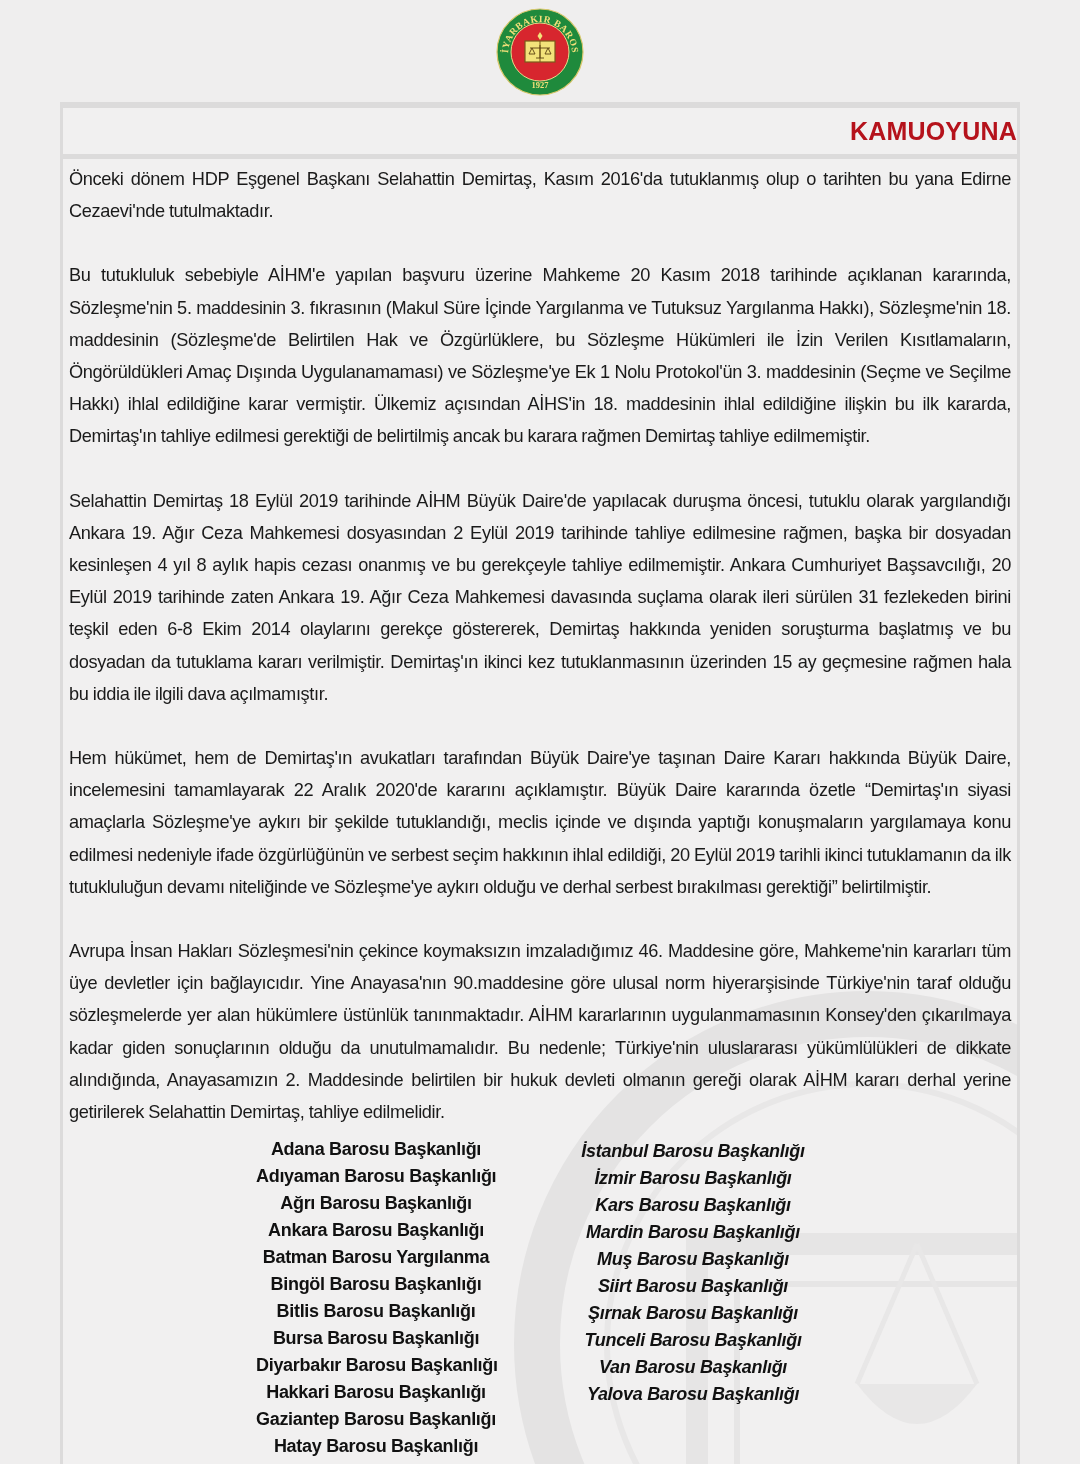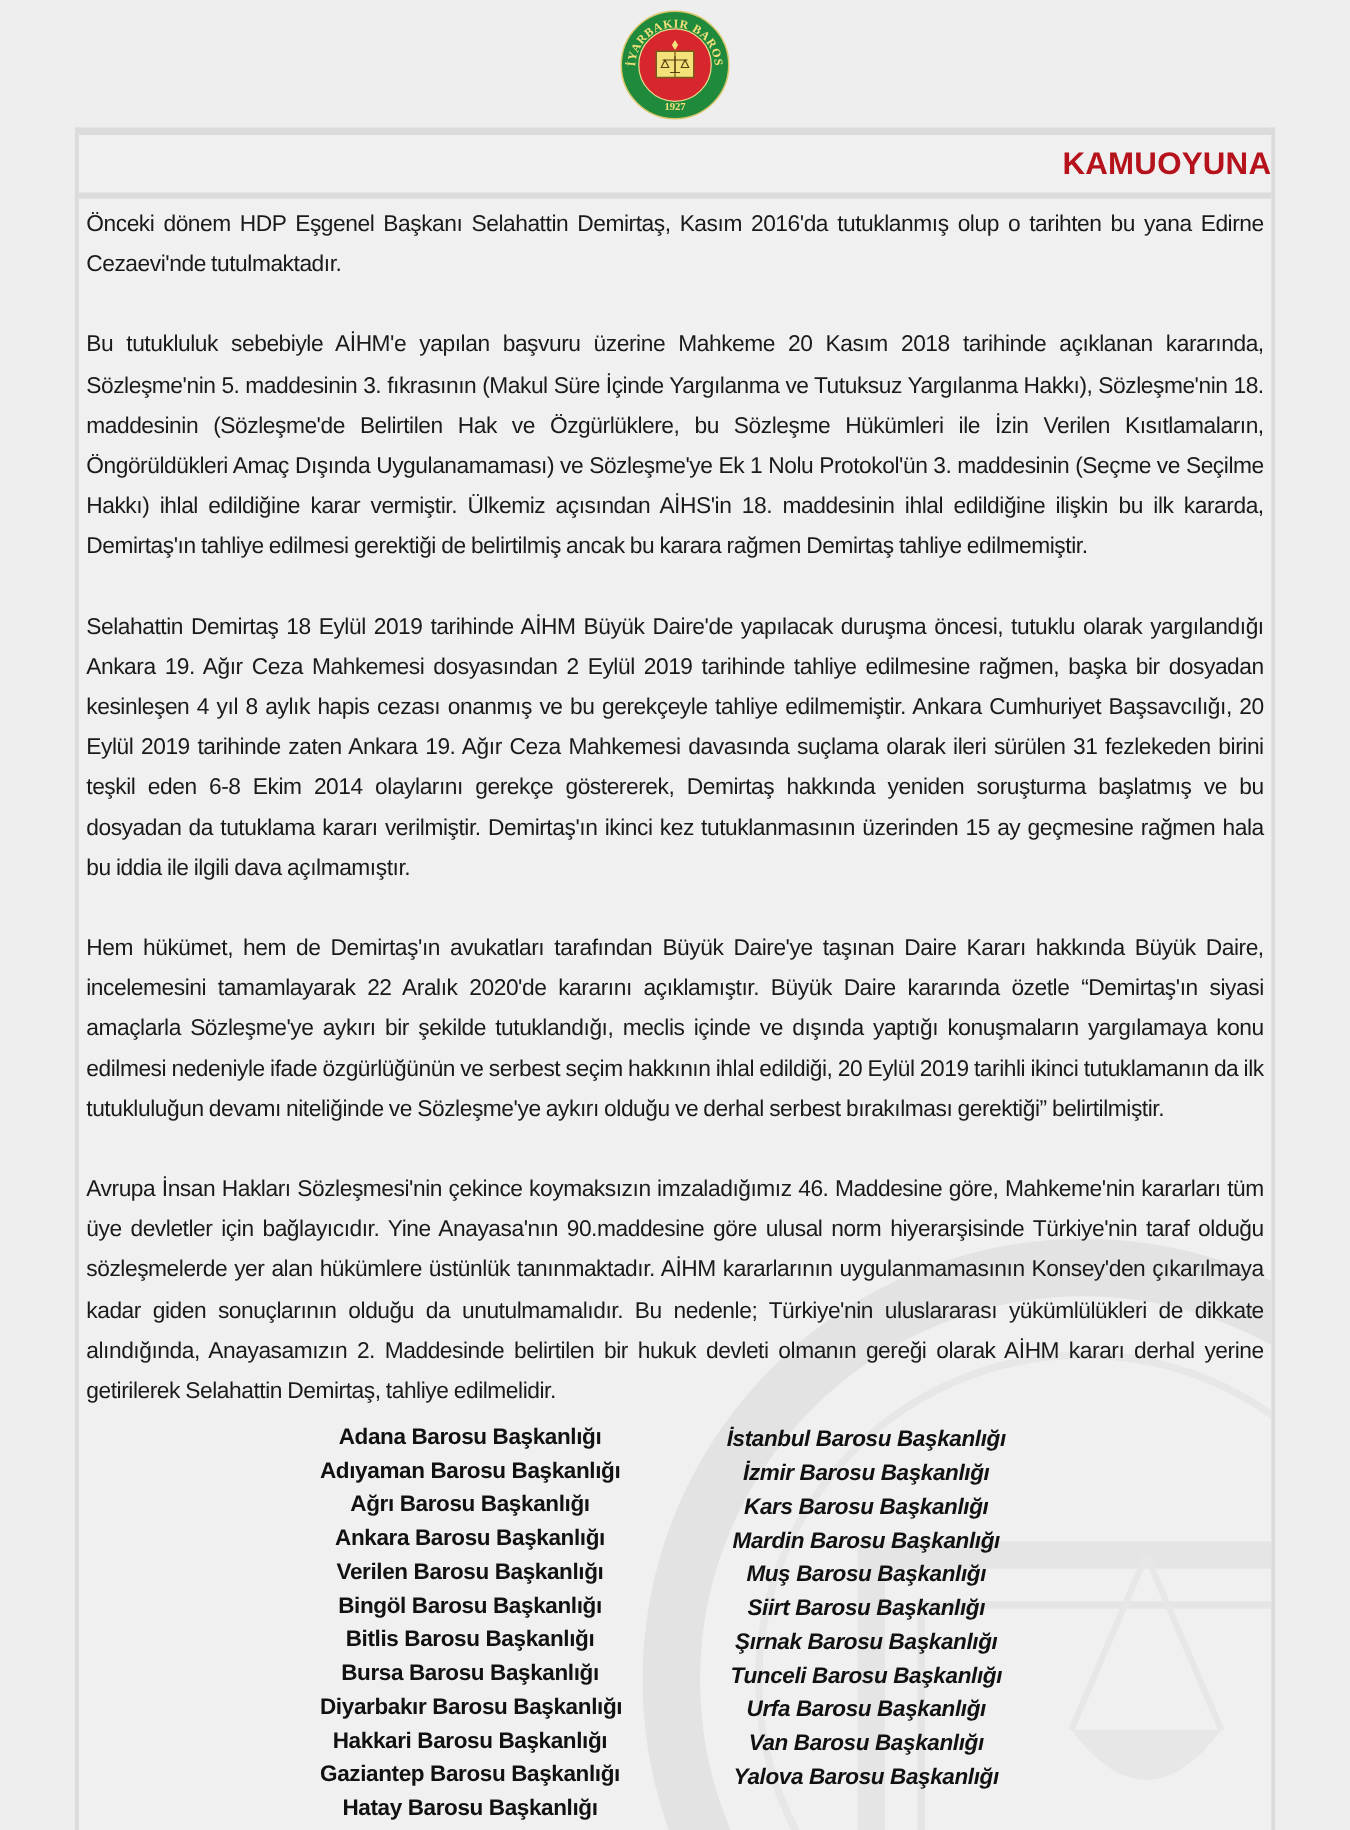--- a/index.html
+++ b/index.html
@@ -147,36 +147,35 @@
     <p class="para">Hem hükümet, hem de Demirtaş'ın avukatları tarafından Büyük Daire'ye taşınan Daire Kararı hakkında Büyük Daire, incelemesini tamamlayarak 22 Aralık 2020'de kararını açıklamıştır. Büyük Daire kararında özetle “Demirtaş'ın siyasi amaçlarla Sözleşme'ye aykırı bir şekilde tutuklandığı, meclis içinde ve dışında yaptığı konuşmaların yargılamaya konu edilmesi nedeniyle ifade özgürlüğünün ve serbest seçim hakkının ihlal edildiği, 20 Eylül 2019 tarihli ikinci tutuklamanın da ilk tutukluluğun devamı niteliğinde ve Sözleşme'ye aykırı olduğu ve derhal serbest bırakılması gerektiği” belirtilmiştir.</p>
     <p class="para">Avrupa İnsan Hakları Sözleşmesi'nin çekince koymaksızın imzaladığımız 46. Maddesine göre, Mahkeme'nin kararları tüm üye devletler için bağlayıcıdır. Yine Anayasa'nın 90.maddesine göre ulusal norm hiyerarşisinde Türkiye'nin taraf olduğu sözleşmelerde yer alan hükümlere üstünlük tanınmaktadır. AİHM kararlarının uygulanmamasının Konsey'den çıkarılmaya kadar giden sonuçlarının olduğu da unutulmamalıdır. Bu nedenle; Türkiye'nin uluslararası yükümlülükleri de dikkate alındığında, Anayasamızın 2. Maddesinde belirtilen bir hukuk devleti olmanın gereği olarak AİHM kararı derhal yerine getirilerek Selahattin Demirtaş, tahliye edilmelidir.</p>
   </div>
 
   <div class="signatories">
     <ul class="sig-col left">
       <li>Adana Barosu Başkanlığı</li>
       <li>Adıyaman Barosu Başkanlığı</li>
       <li>Ağrı Barosu Başkanlığı</li>
       <li>Ankara Barosu Başkanlığı</li>
-      <li>Verilen Barosu Başkanlığı</li>
+      <li>Batman Barosu Yargılanma</li>
       <li>Bingöl Barosu Başkanlığı</li>
       <li>Bitlis Barosu Başkanlığı</li>
       <li>Bursa Barosu Başkanlığı</li>
       <li>Diyarbakır Barosu Başkanlığı</li>
       <li>Hakkari Barosu Başkanlığı</li>
       <li>Gaziantep Barosu Başkanlığı</li>
       <li>Hatay Barosu Başkanlığı</li>
     </ul>
     <ul class="sig-col right">
       <li>İstanbul Barosu Başkanlığı</li>
       <li>İzmir Barosu Başkanlığı</li>
       <li>Kars Barosu Başkanlığı</li>
       <li>Mardin Barosu Başkanlığı</li>
       <li>Muş Barosu Başkanlığı</li>
       <li>Siirt Barosu Başkanlığı</li>
       <li>Şırnak Barosu Başkanlığı</li>
       <li>Tunceli Barosu Başkanlığı</li>
-      <li>Urfa Barosu Başkanlığı</li>
       <li>Van Barosu Başkanlığı</li>
       <li>Yalova Barosu Başkanlığı</li>
     </ul>
   </div>
 </div>
 
 </body></html>

